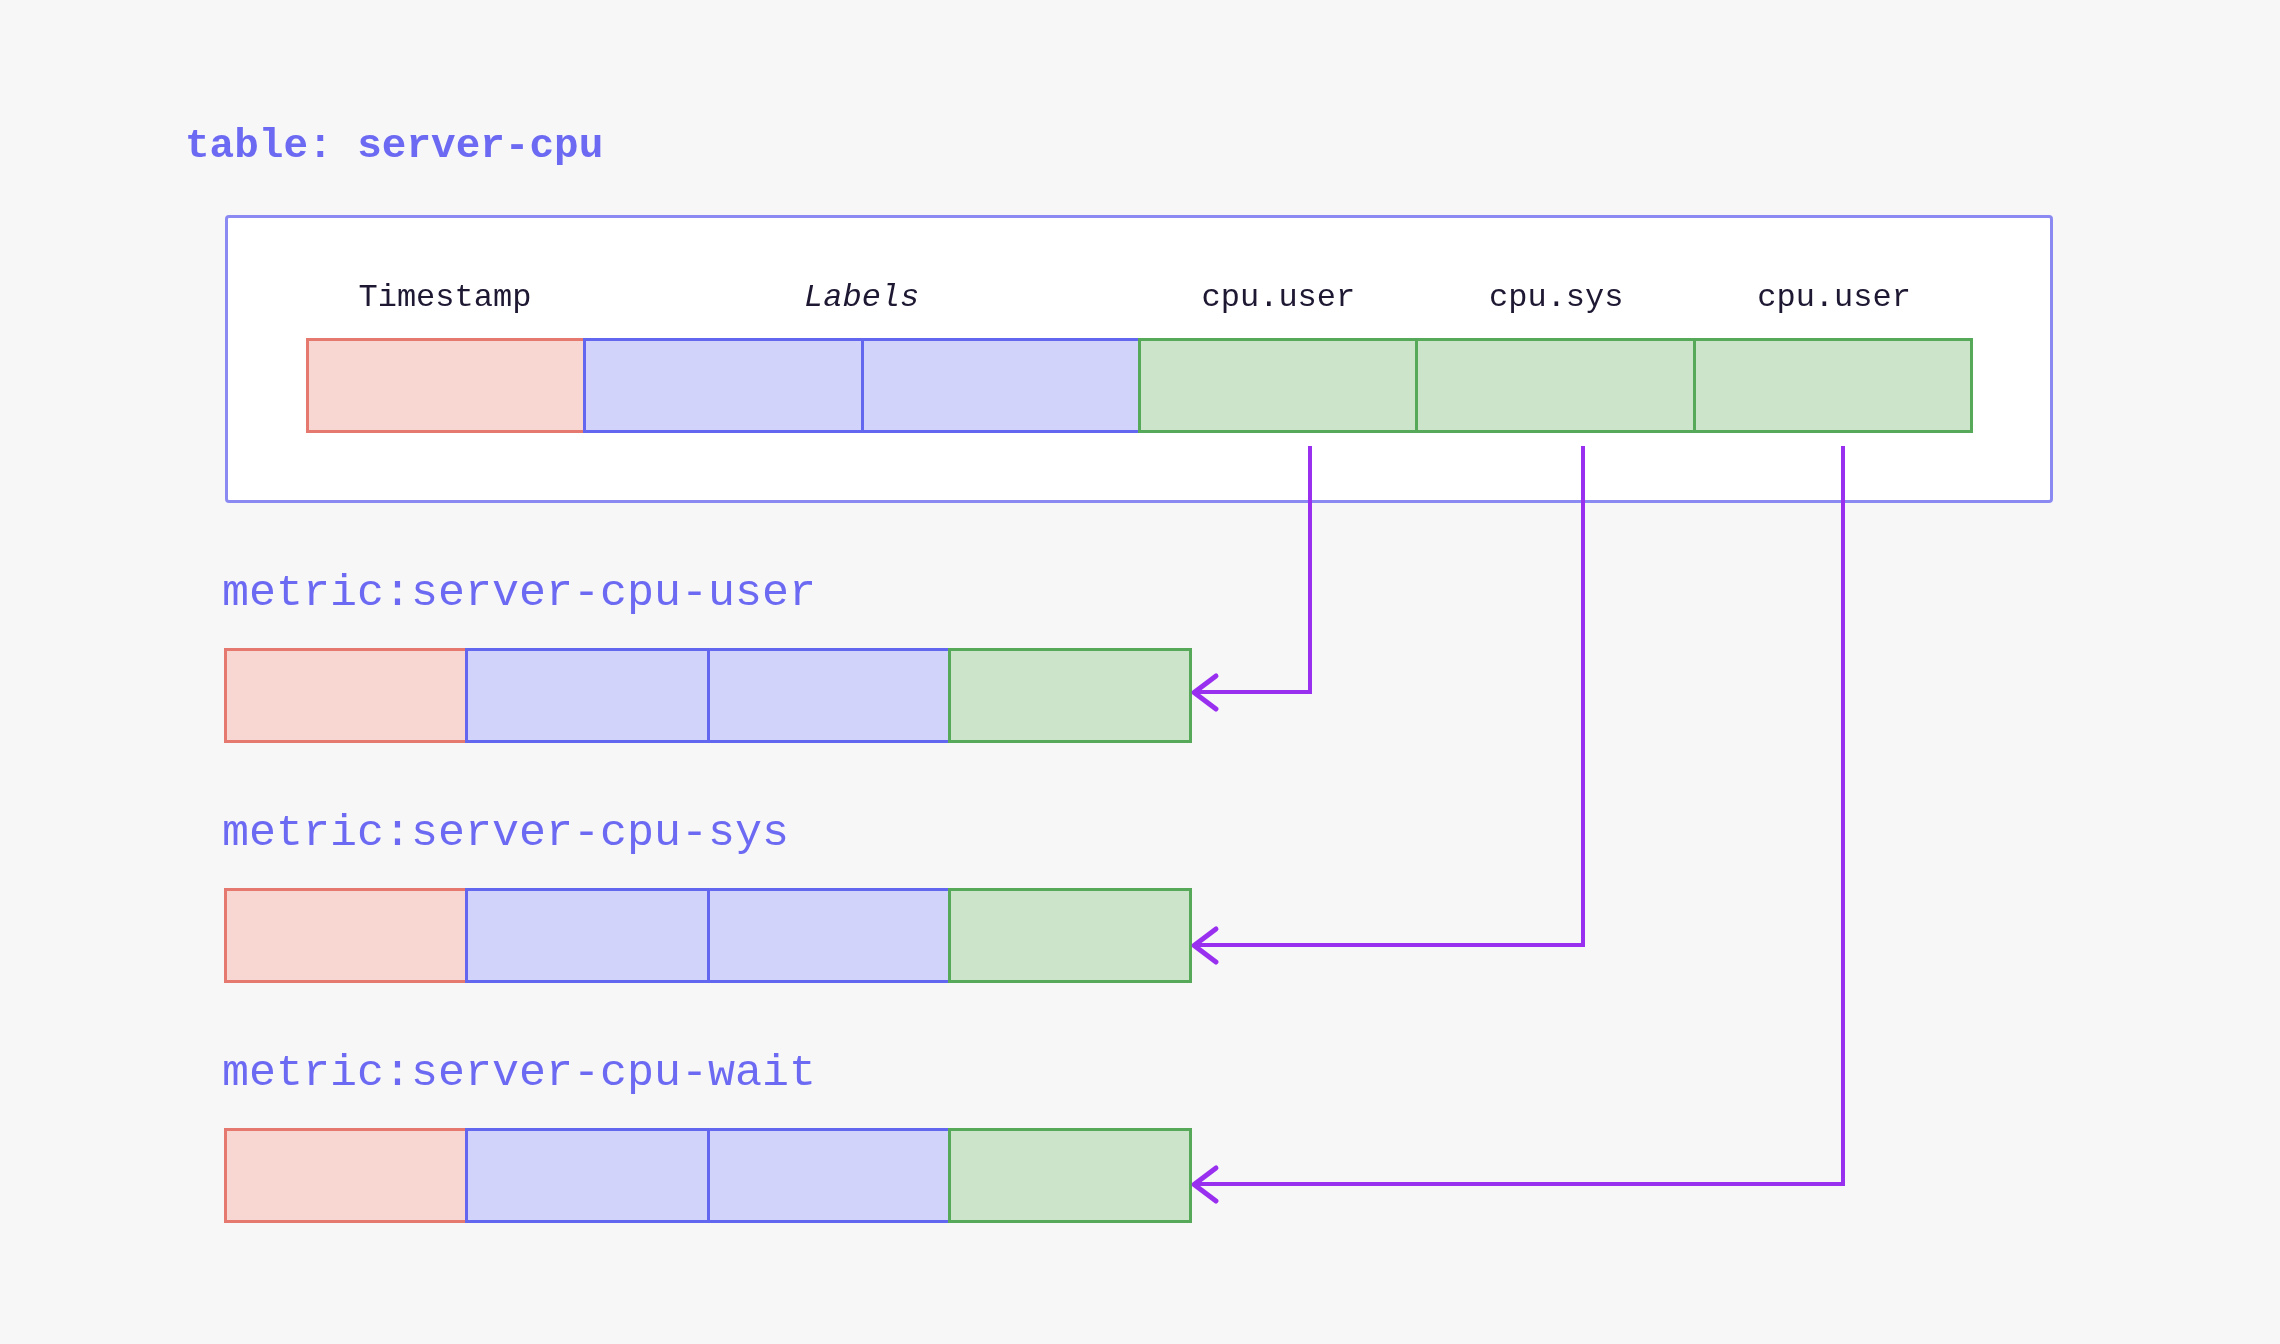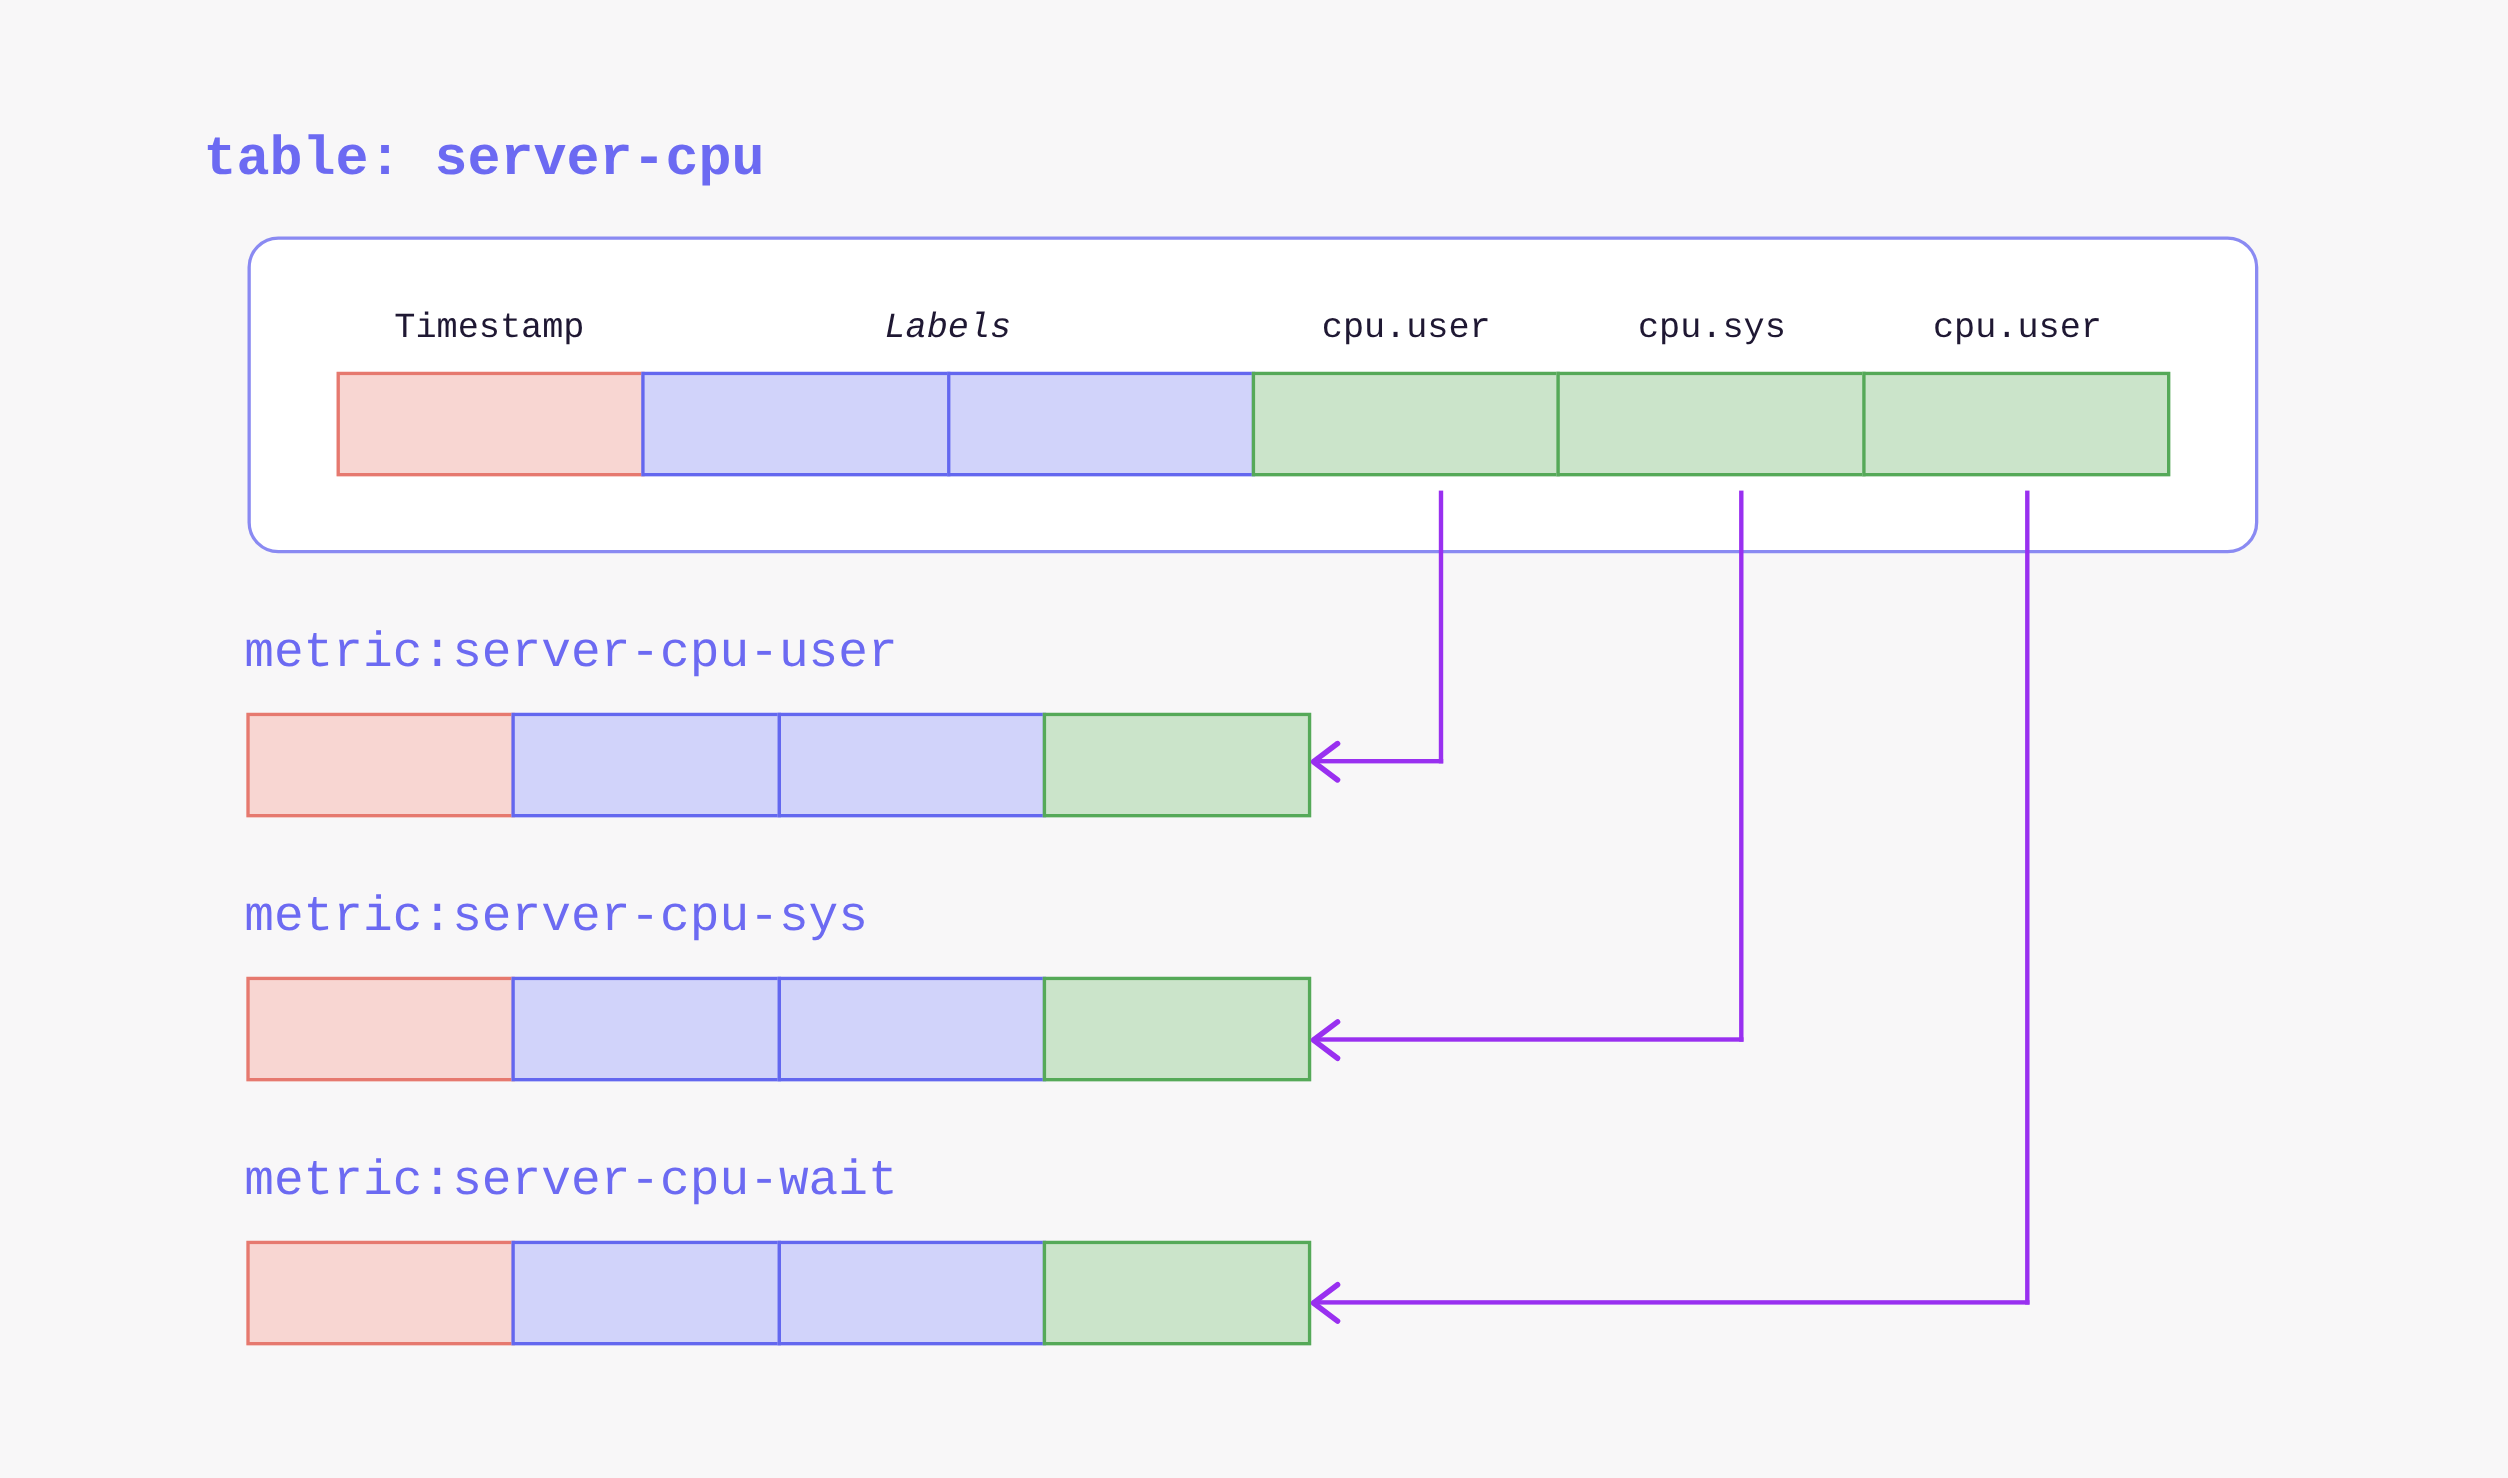--- a/index.html
+++ b/index.html
@@ -26,35 +26,35 @@
   .canvas {
     position: relative;
     width: 2280px;
     height: 1344px;
     background: var(--page-bg);
   }
   .diagram-title {
     position: absolute;
     left: 185px;
     top: 118px;
-    font-size: 50px;
+    font-size: 41px;
     font-weight: 700;
     line-height: 56px;
     color: var(--accent);
     white-space: pre;
   }
   .table-box {
     position: absolute;
     left: 225px;
     top: 215px;
     width: 1828px;
     height: 288px;
     background: var(--container-fill);
     border: 3px solid var(--container-border);
-    border-radius: 28px;
+    border-radius: 4px;
   }
   .header-row {
     position: absolute;
     left: 78px;
     top: 58px;
     width: 1667px;
     height: 42px;
     display: flex;
     align-items: center;
   }

